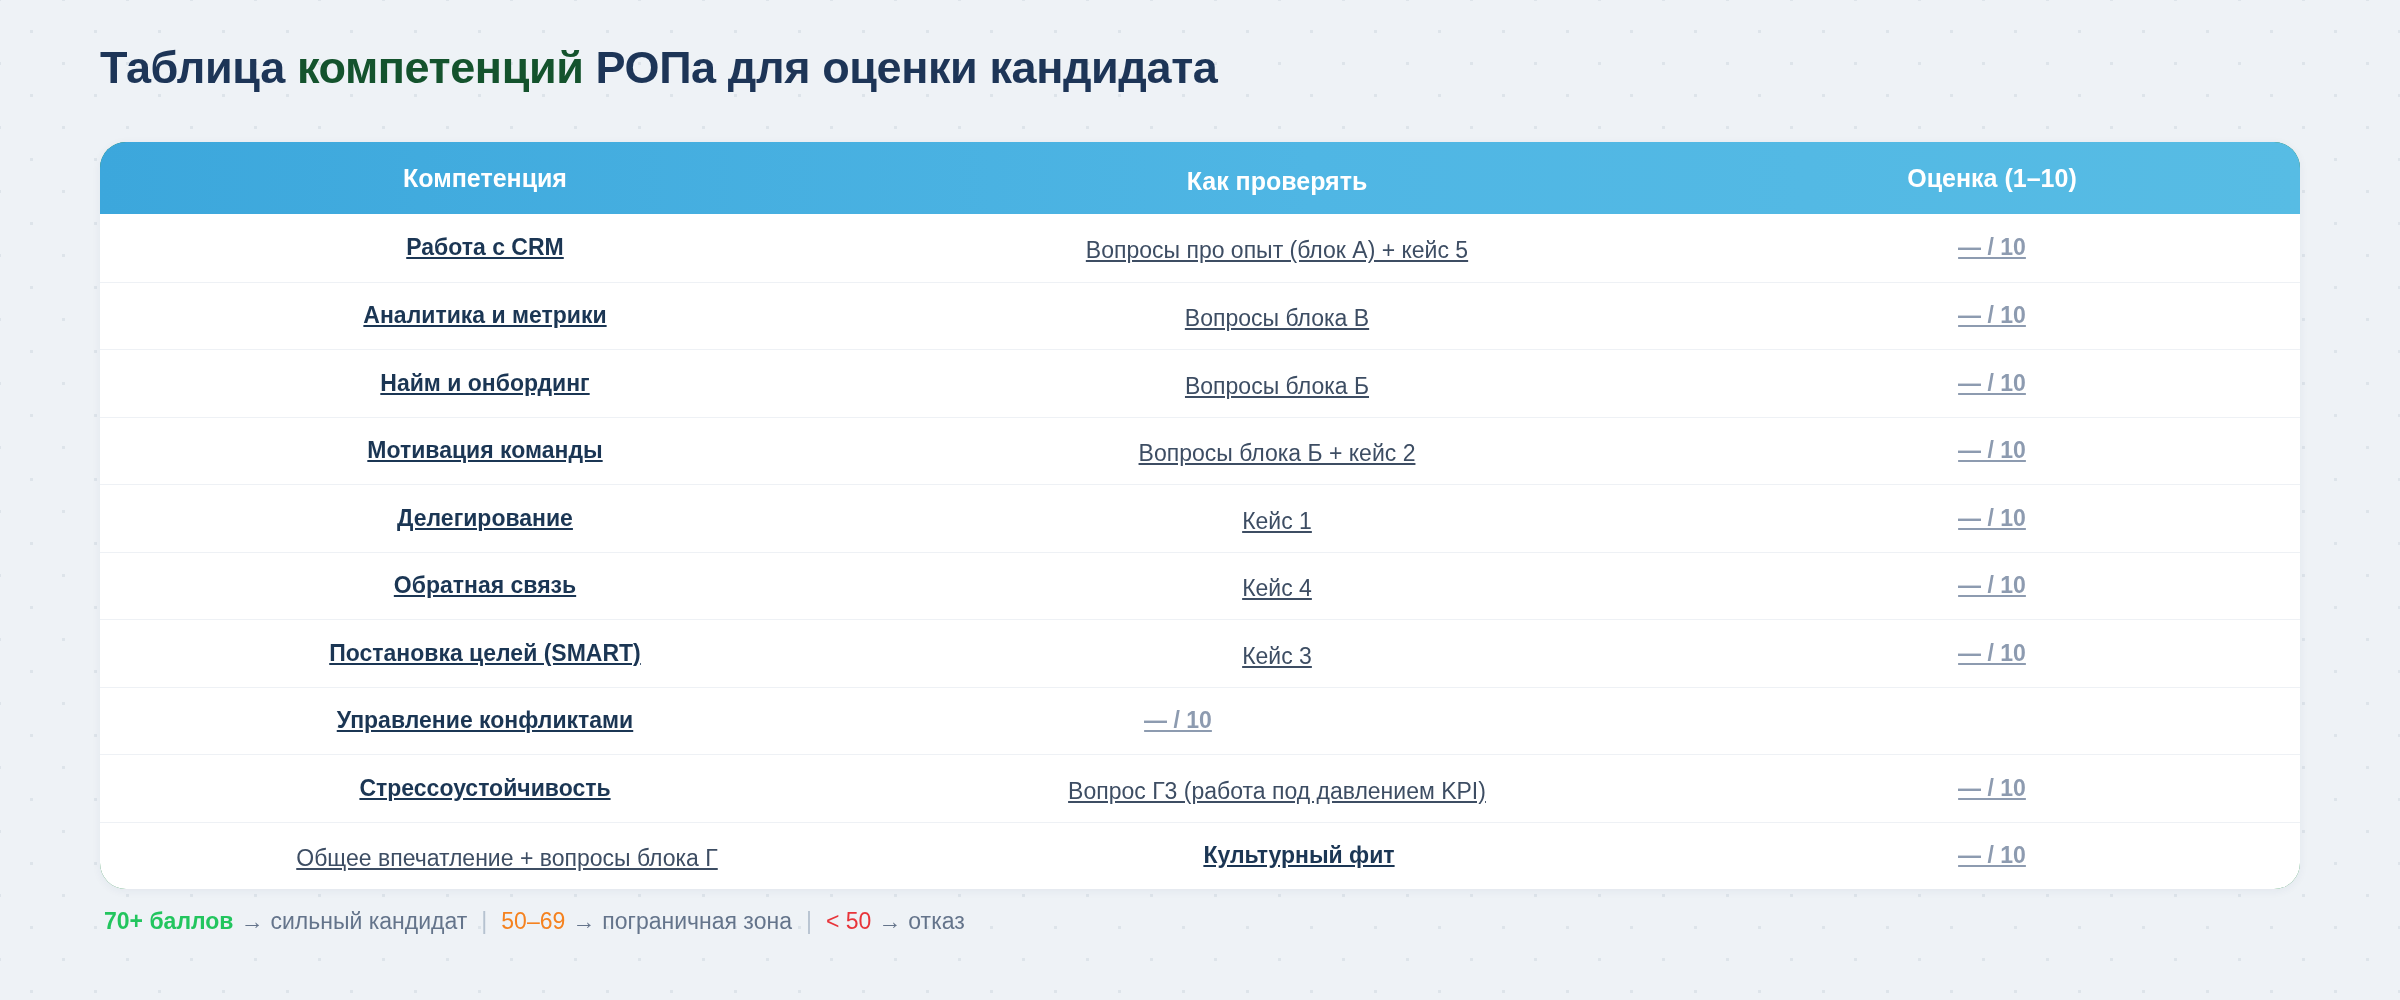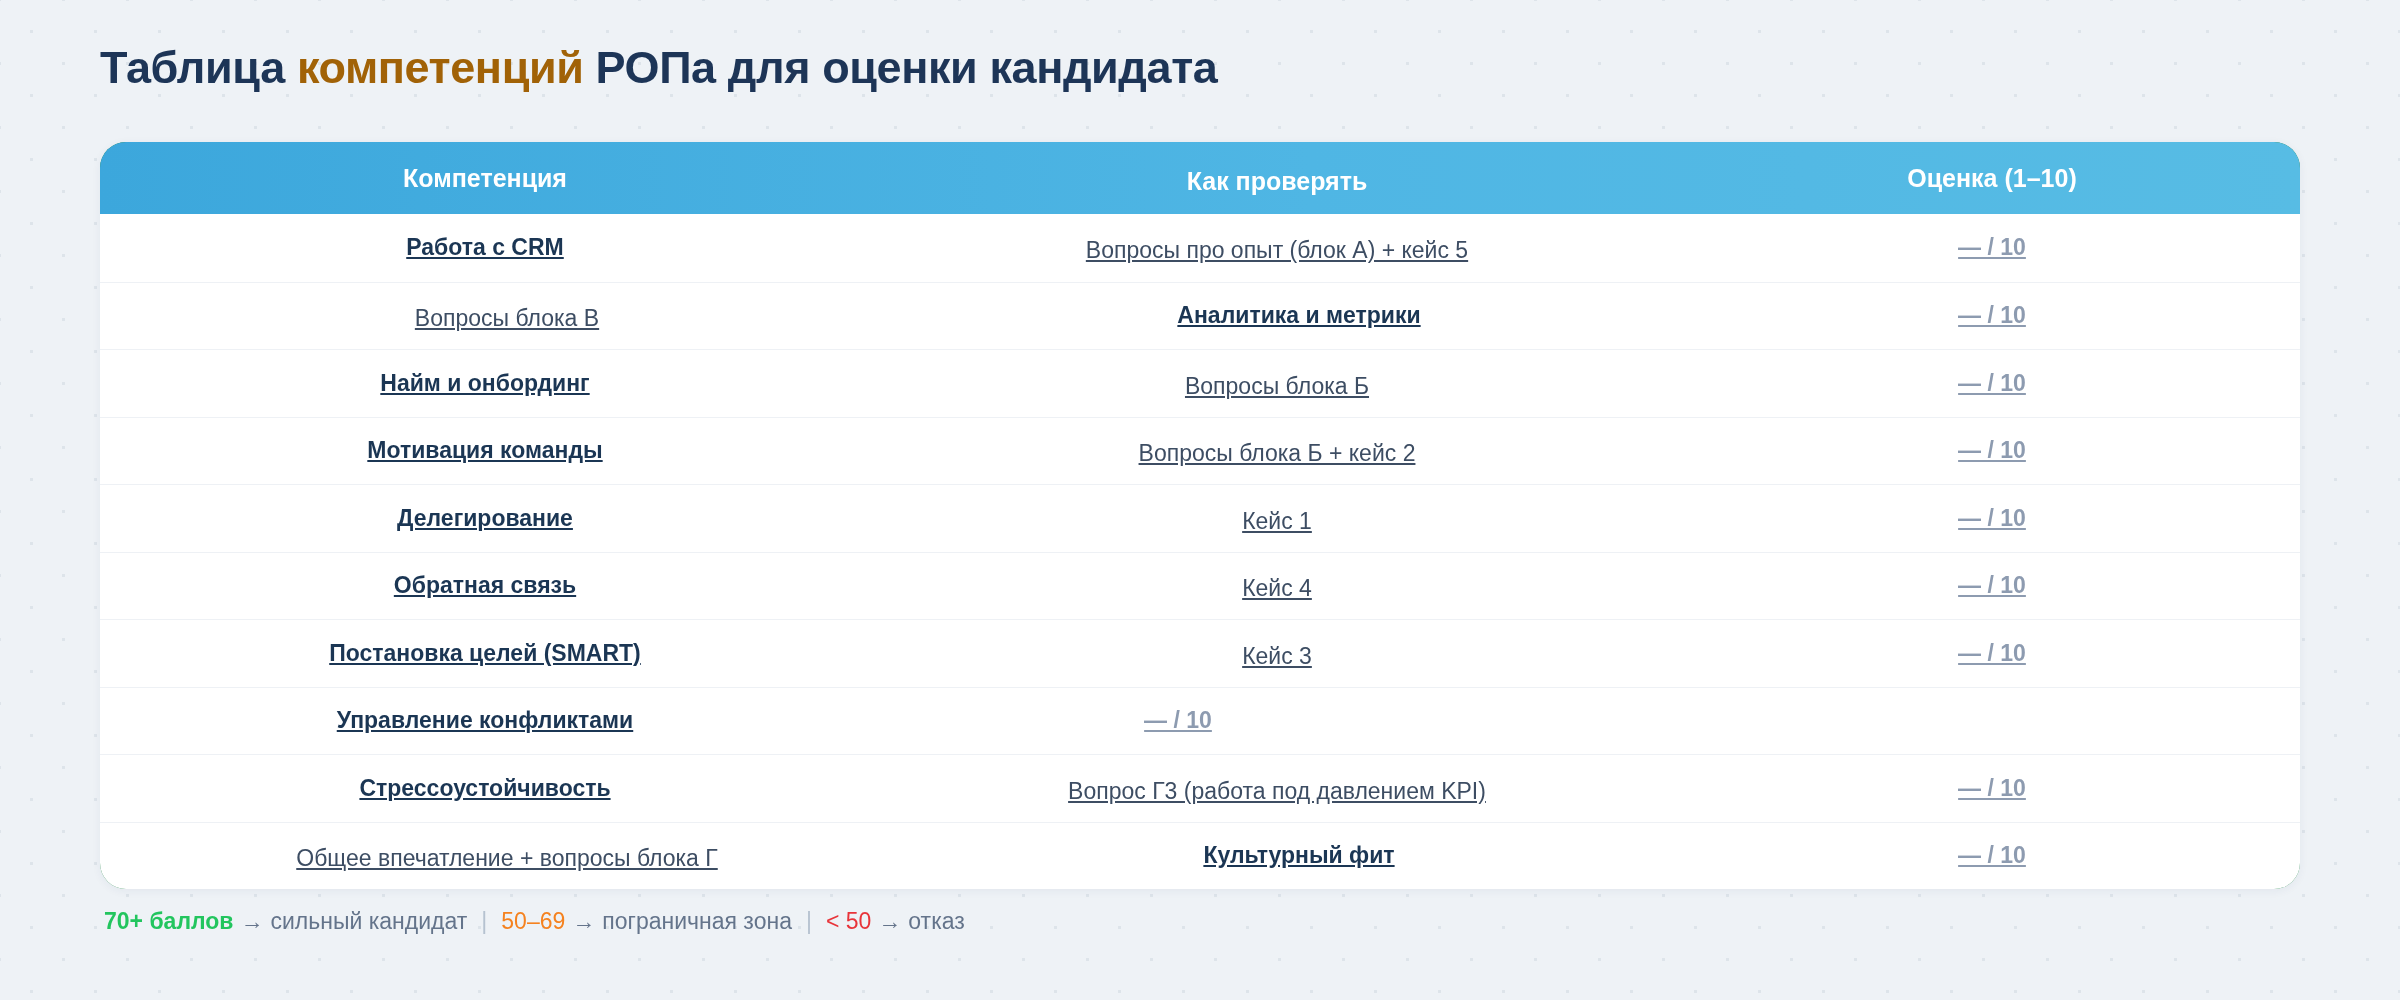--- a/index.html
+++ b/index.html
@@ -45,21 +45,21 @@
   .page-title {
     position: absolute;
     left: 100px;
     top: 42px;
     font-size: 45px;
     font-weight: bold;
     letter-spacing: -0.4px;
     color: #1d3557;
     white-space: nowrap;
   }
-  .page-title .hl { color: #a16207; }
+  .page-title .hl { color: #14532d; }
 
   .comp-table {
     position: absolute;
     left: 100px;
     top: 142px;
     width: 2200px;
     border-radius: 26px;
     overflow: hidden;
     box-shadow: 0 2px 10px rgba(30, 58, 95, 0.06);
     background: #15803d;
@@ -155,22 +155,22 @@
       <div class="th col-2">Как проверять</div>
       <div class="th col-3">Оценка (1–10)</div>
     </div>
     <div id="table-body">
         <div class="table-row">
           <div class="cell cell-competency col-1">Работа с CRM</div>
           <div class="cell cell-method col-2">Вопросы про опыт (блок А) + кейс 5</div>
           <div class="cell cell-score col-3">— / 10</div>
         </div>
         <div class="table-row">
+          <div class="cell cell-competency col-1">Аналитика и метрики</div>
           <div class="cell cell-method col-2">Вопросы блока В</div>
-          <div class="cell cell-competency col-1">Аналитика и метрики</div>
           <div class="cell cell-score col-3">— / 10</div>
         </div>
         <div class="table-row">
           <div class="cell cell-competency col-1">Найм и онбординг</div>
           <div class="cell cell-method col-2">Вопросы блока Б</div>
           <div class="cell cell-score col-3">— / 10</div>
         </div>
         <div class="table-row">
           <div class="cell cell-competency col-1">Мотивация команды</div>
           <div class="cell cell-method col-2">Вопросы блока Б + кейс 2</div>

